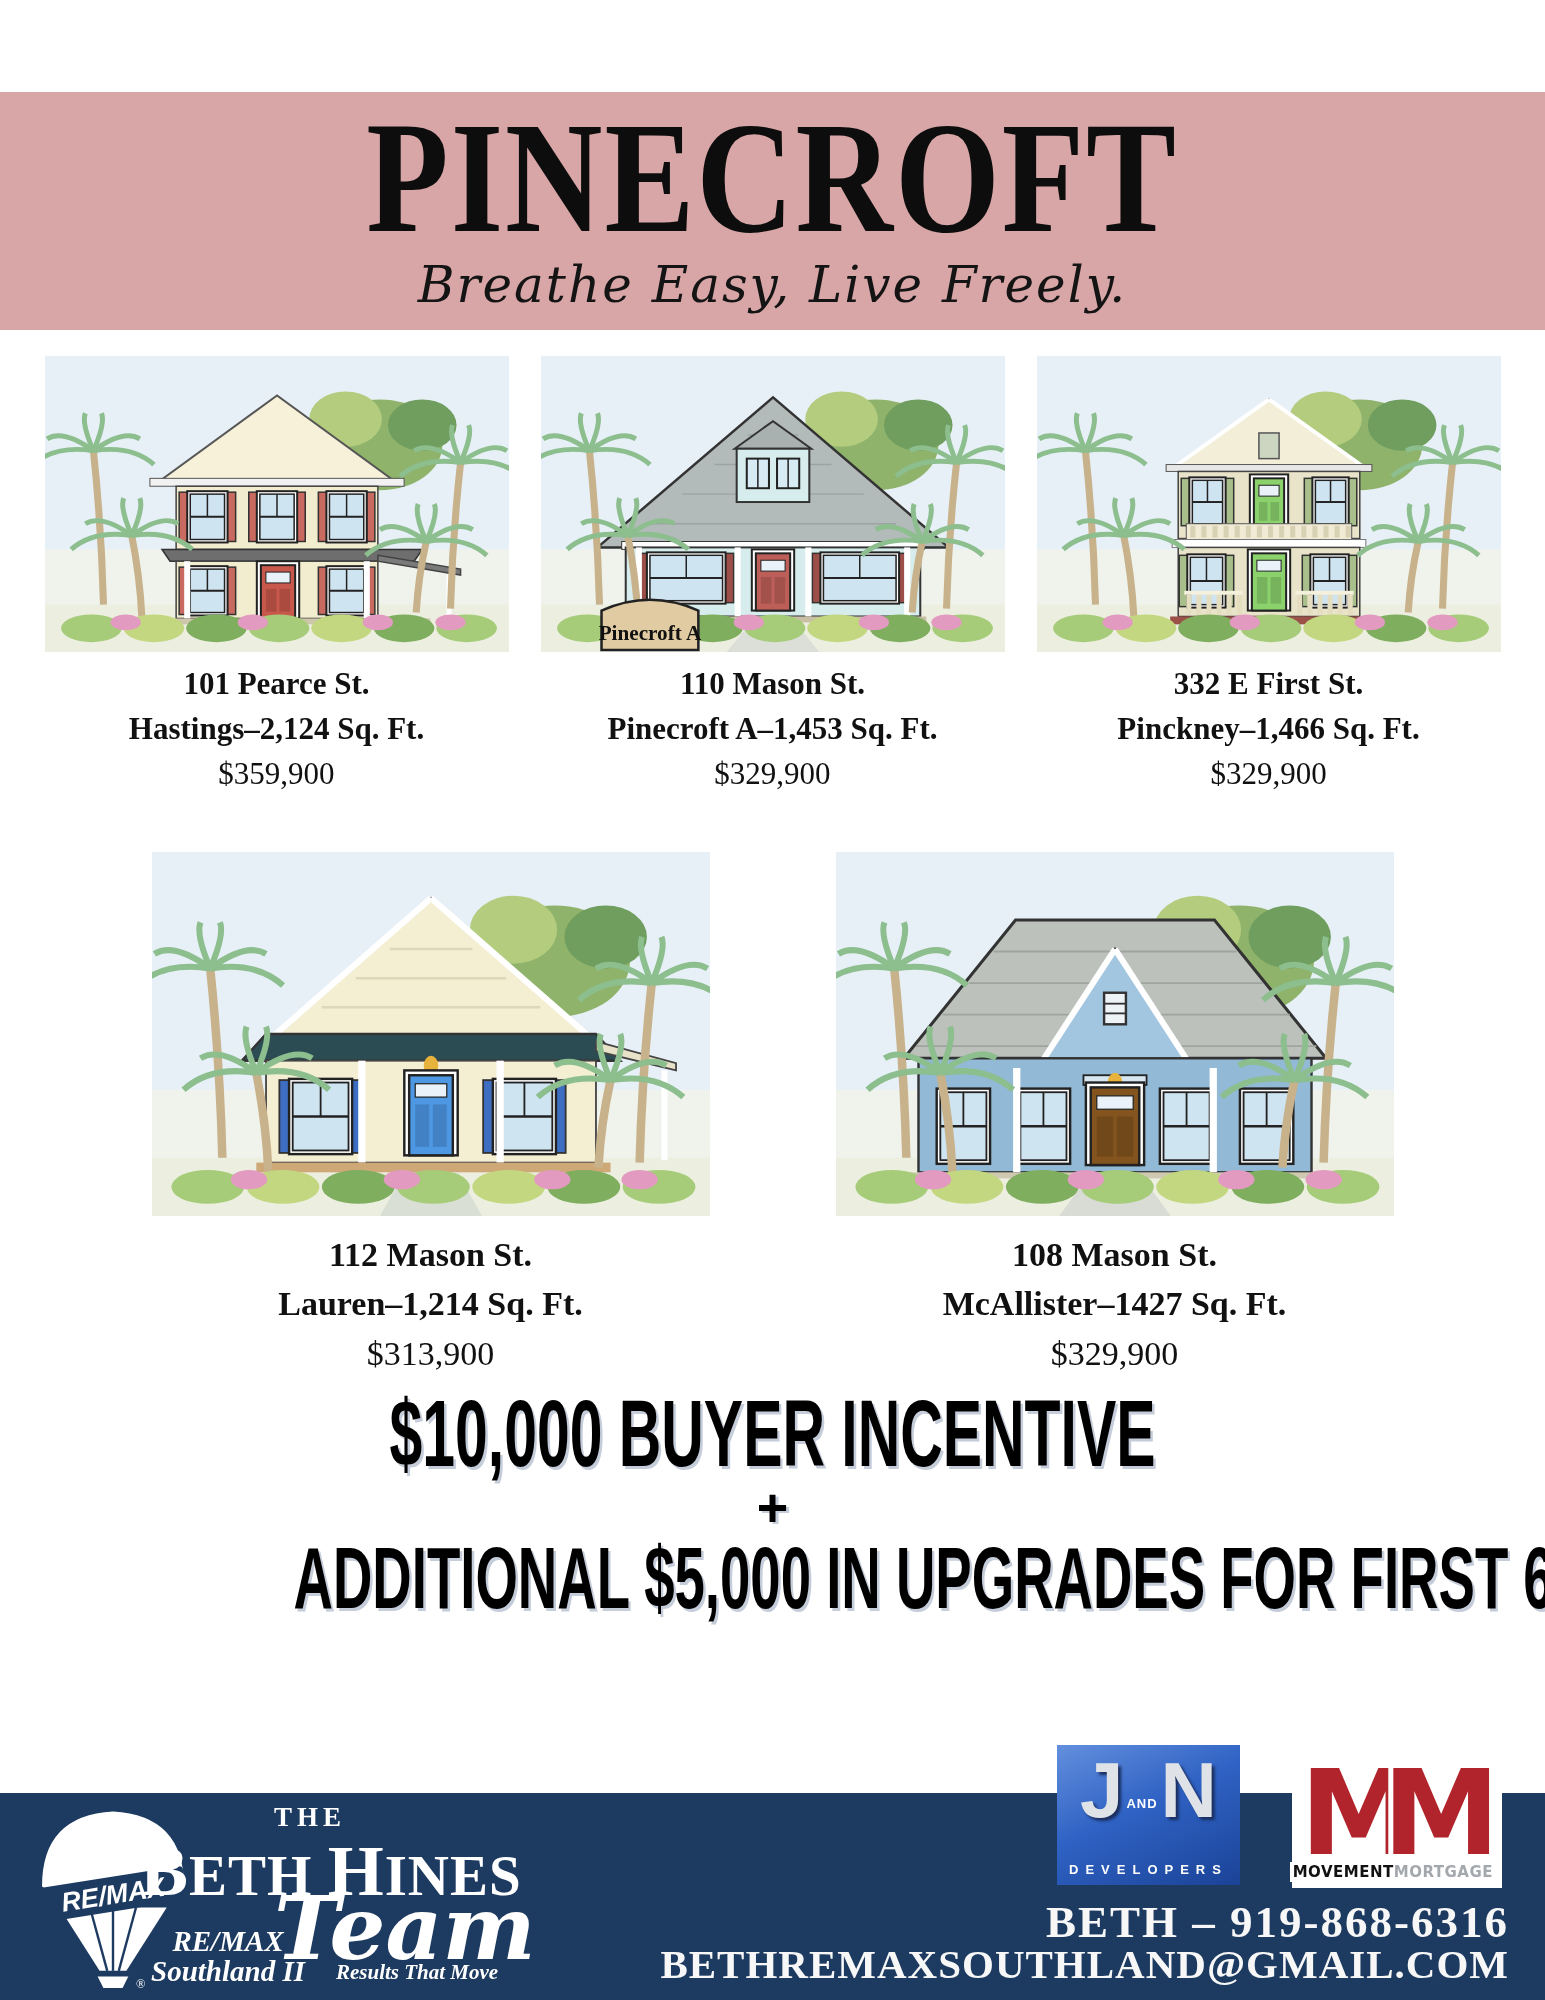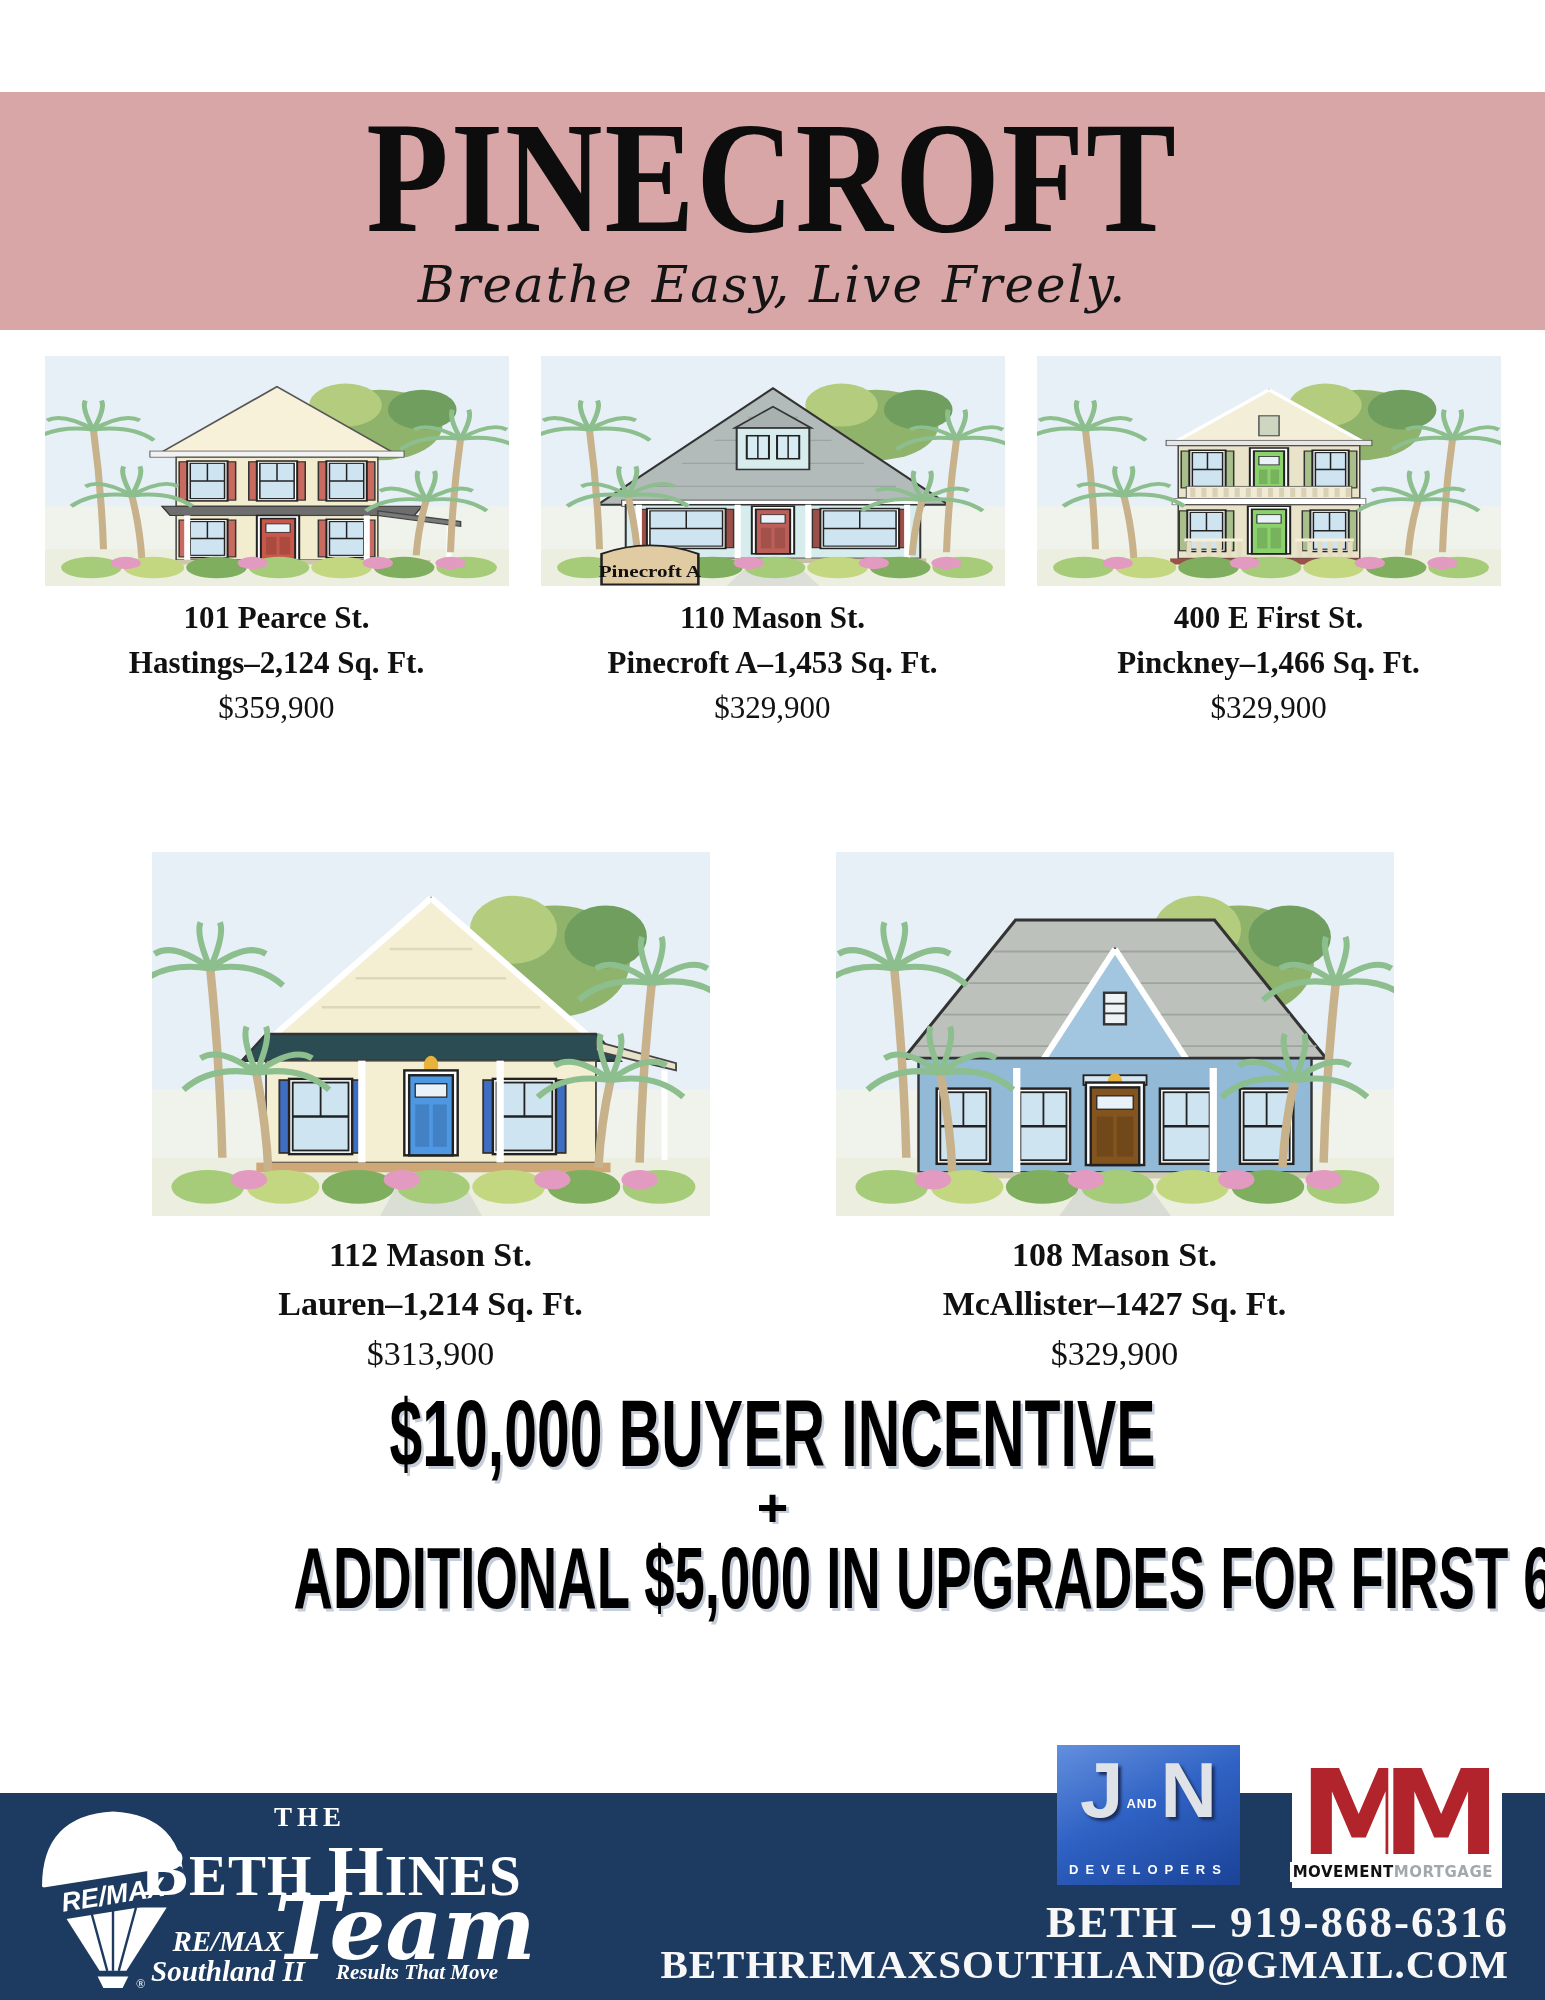--- a/index.html
+++ b/index.html
@@ -13,21 +13,21 @@
          letter-spacing:2px;transform:scale(0.95,1.12);transform-origin:center top;}
   .tagline{margin-top:16px;font-size:50px;font-style:italic;font-weight:500;color:#141414;
            font-family:"DejaVu Serif",serif;letter-spacing:2px;}
 
   
   .row{position:absolute;left:0;width:1545px;display:flex;justify-content:center;}
   #row1{top:356px;gap:32px;}
   #row2{top:852px;gap:126px;}
   .house-card{display:flex;flex-direction:column;align-items:center;}
   .art{background:#e7f0f7;}
-  .house-card.sm .art{width:464px;height:230px;}
+  .house-card.sm .art{width:464px;height:296px;}
   .house-card.lg .art{width:558px;height:364px;}
   .art svg{display:block;width:100%;height:100%;}
   .caption{text-align:center;margin-top:10px;line-height:1.45;}
   .sm .caption{font-size:31px;}
   .lg .caption{font-size:34px;margin-top:14px;}
   .addr,.model{font-weight:700;color:#111;}
   .price{font-weight:500;color:#111;}
 
   
   #incentive{position:absolute;left:0;top:1388px;width:1545px;text-align:center;
@@ -405,21 +405,21 @@
             <ellipse cx="294" cy="276" rx="30" ry="14" fill="#c2d77f"></ellipse>
             <ellipse cx="356" cy="276" rx="30" ry="14" fill="#7fae5f"></ellipse>
             <ellipse cx="418" cy="276" rx="30" ry="14" fill="#a6cc79"></ellipse>
             <ellipse cx="80" cy="270" rx="15" ry="8" fill="#e39ac0"></ellipse>
             <ellipse cx="206" cy="270" rx="15" ry="8" fill="#e39ac0"></ellipse>
             <ellipse cx="330" cy="270" rx="15" ry="8" fill="#e39ac0"></ellipse>
             <ellipse cx="402" cy="270" rx="15" ry="8" fill="#e39ac0"></ellipse>
           </svg>
         </div>
     <div class="caption">
-      <div class="addr">400 E First St.</div>
+      <div class="addr">332 E First St.</div>
       <div class="model">Pinckney–1,466 Sq. Ft.</div>
       <div class="price">$329,900</div>
     </div>
   </div>
     </div>
   <div class="row" id="row2">
       <div class="house-card lg">
     <div class="art">
           <svg viewBox="0 0 460 300" preserveAspectRatio="none" xmlns="http://www.w3.org/2000/svg">
             <rect x="0" y="0" width="460" height="300" fill="#e7f0f7"></rect>

